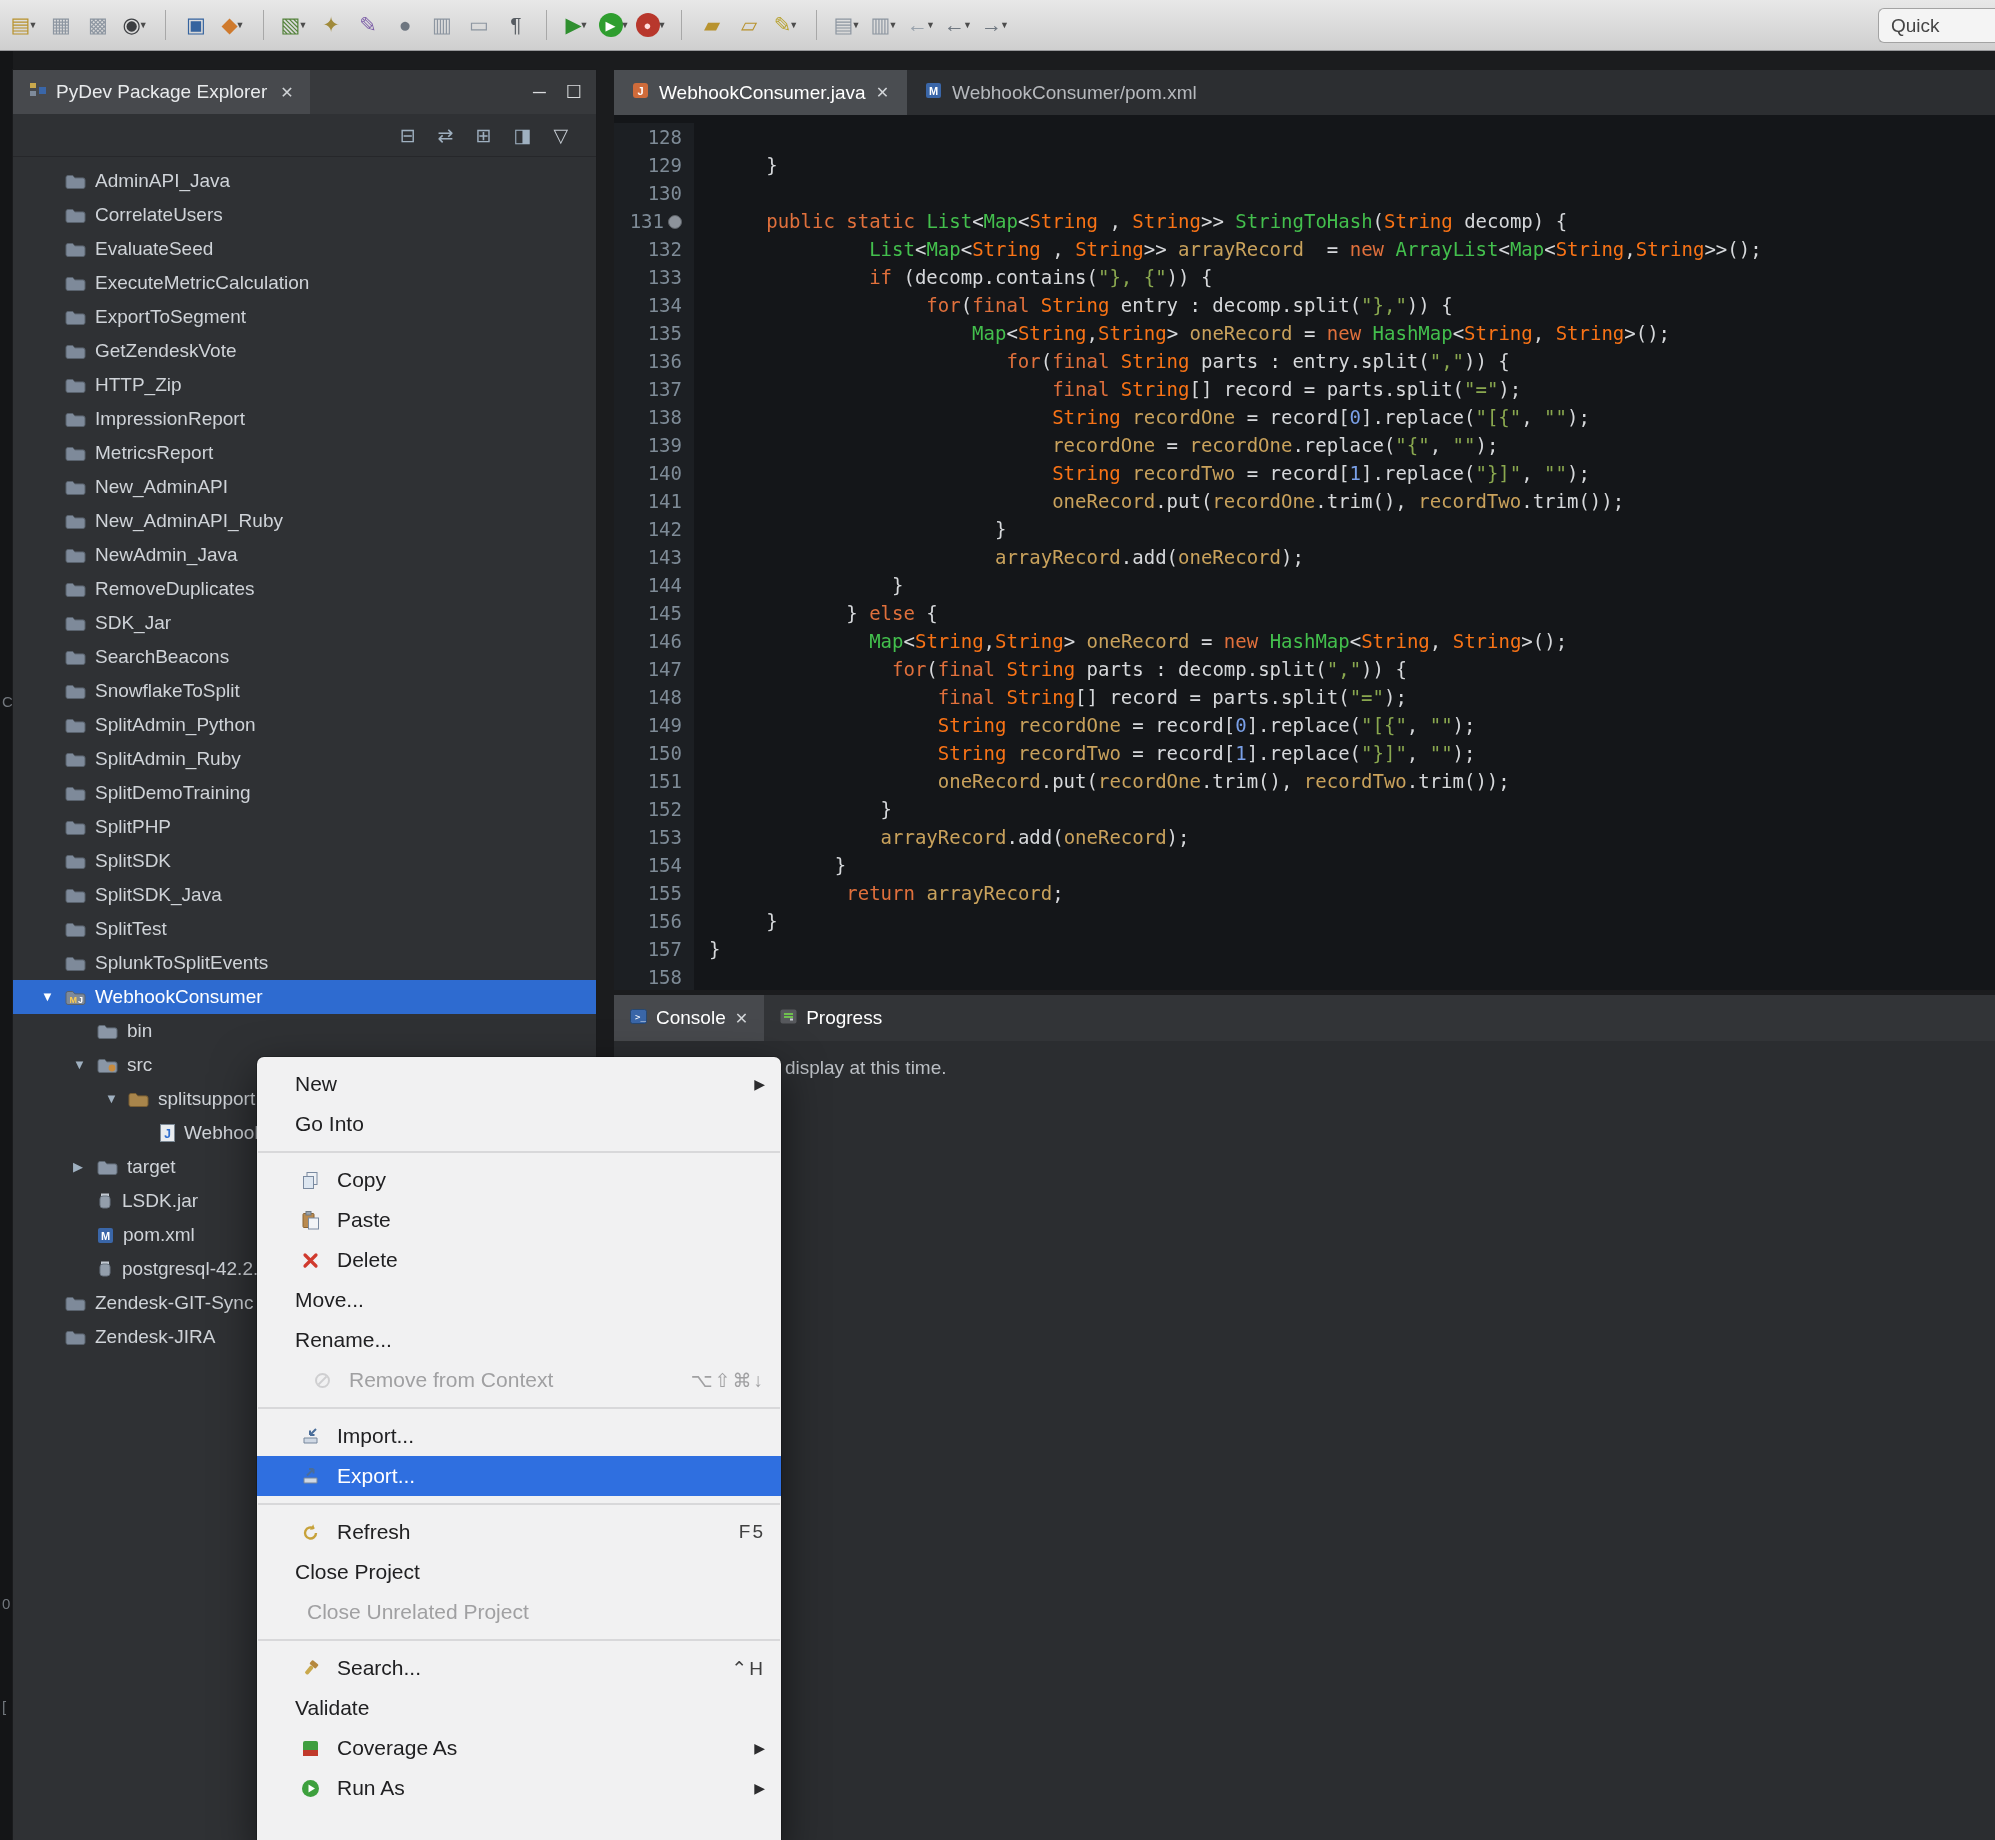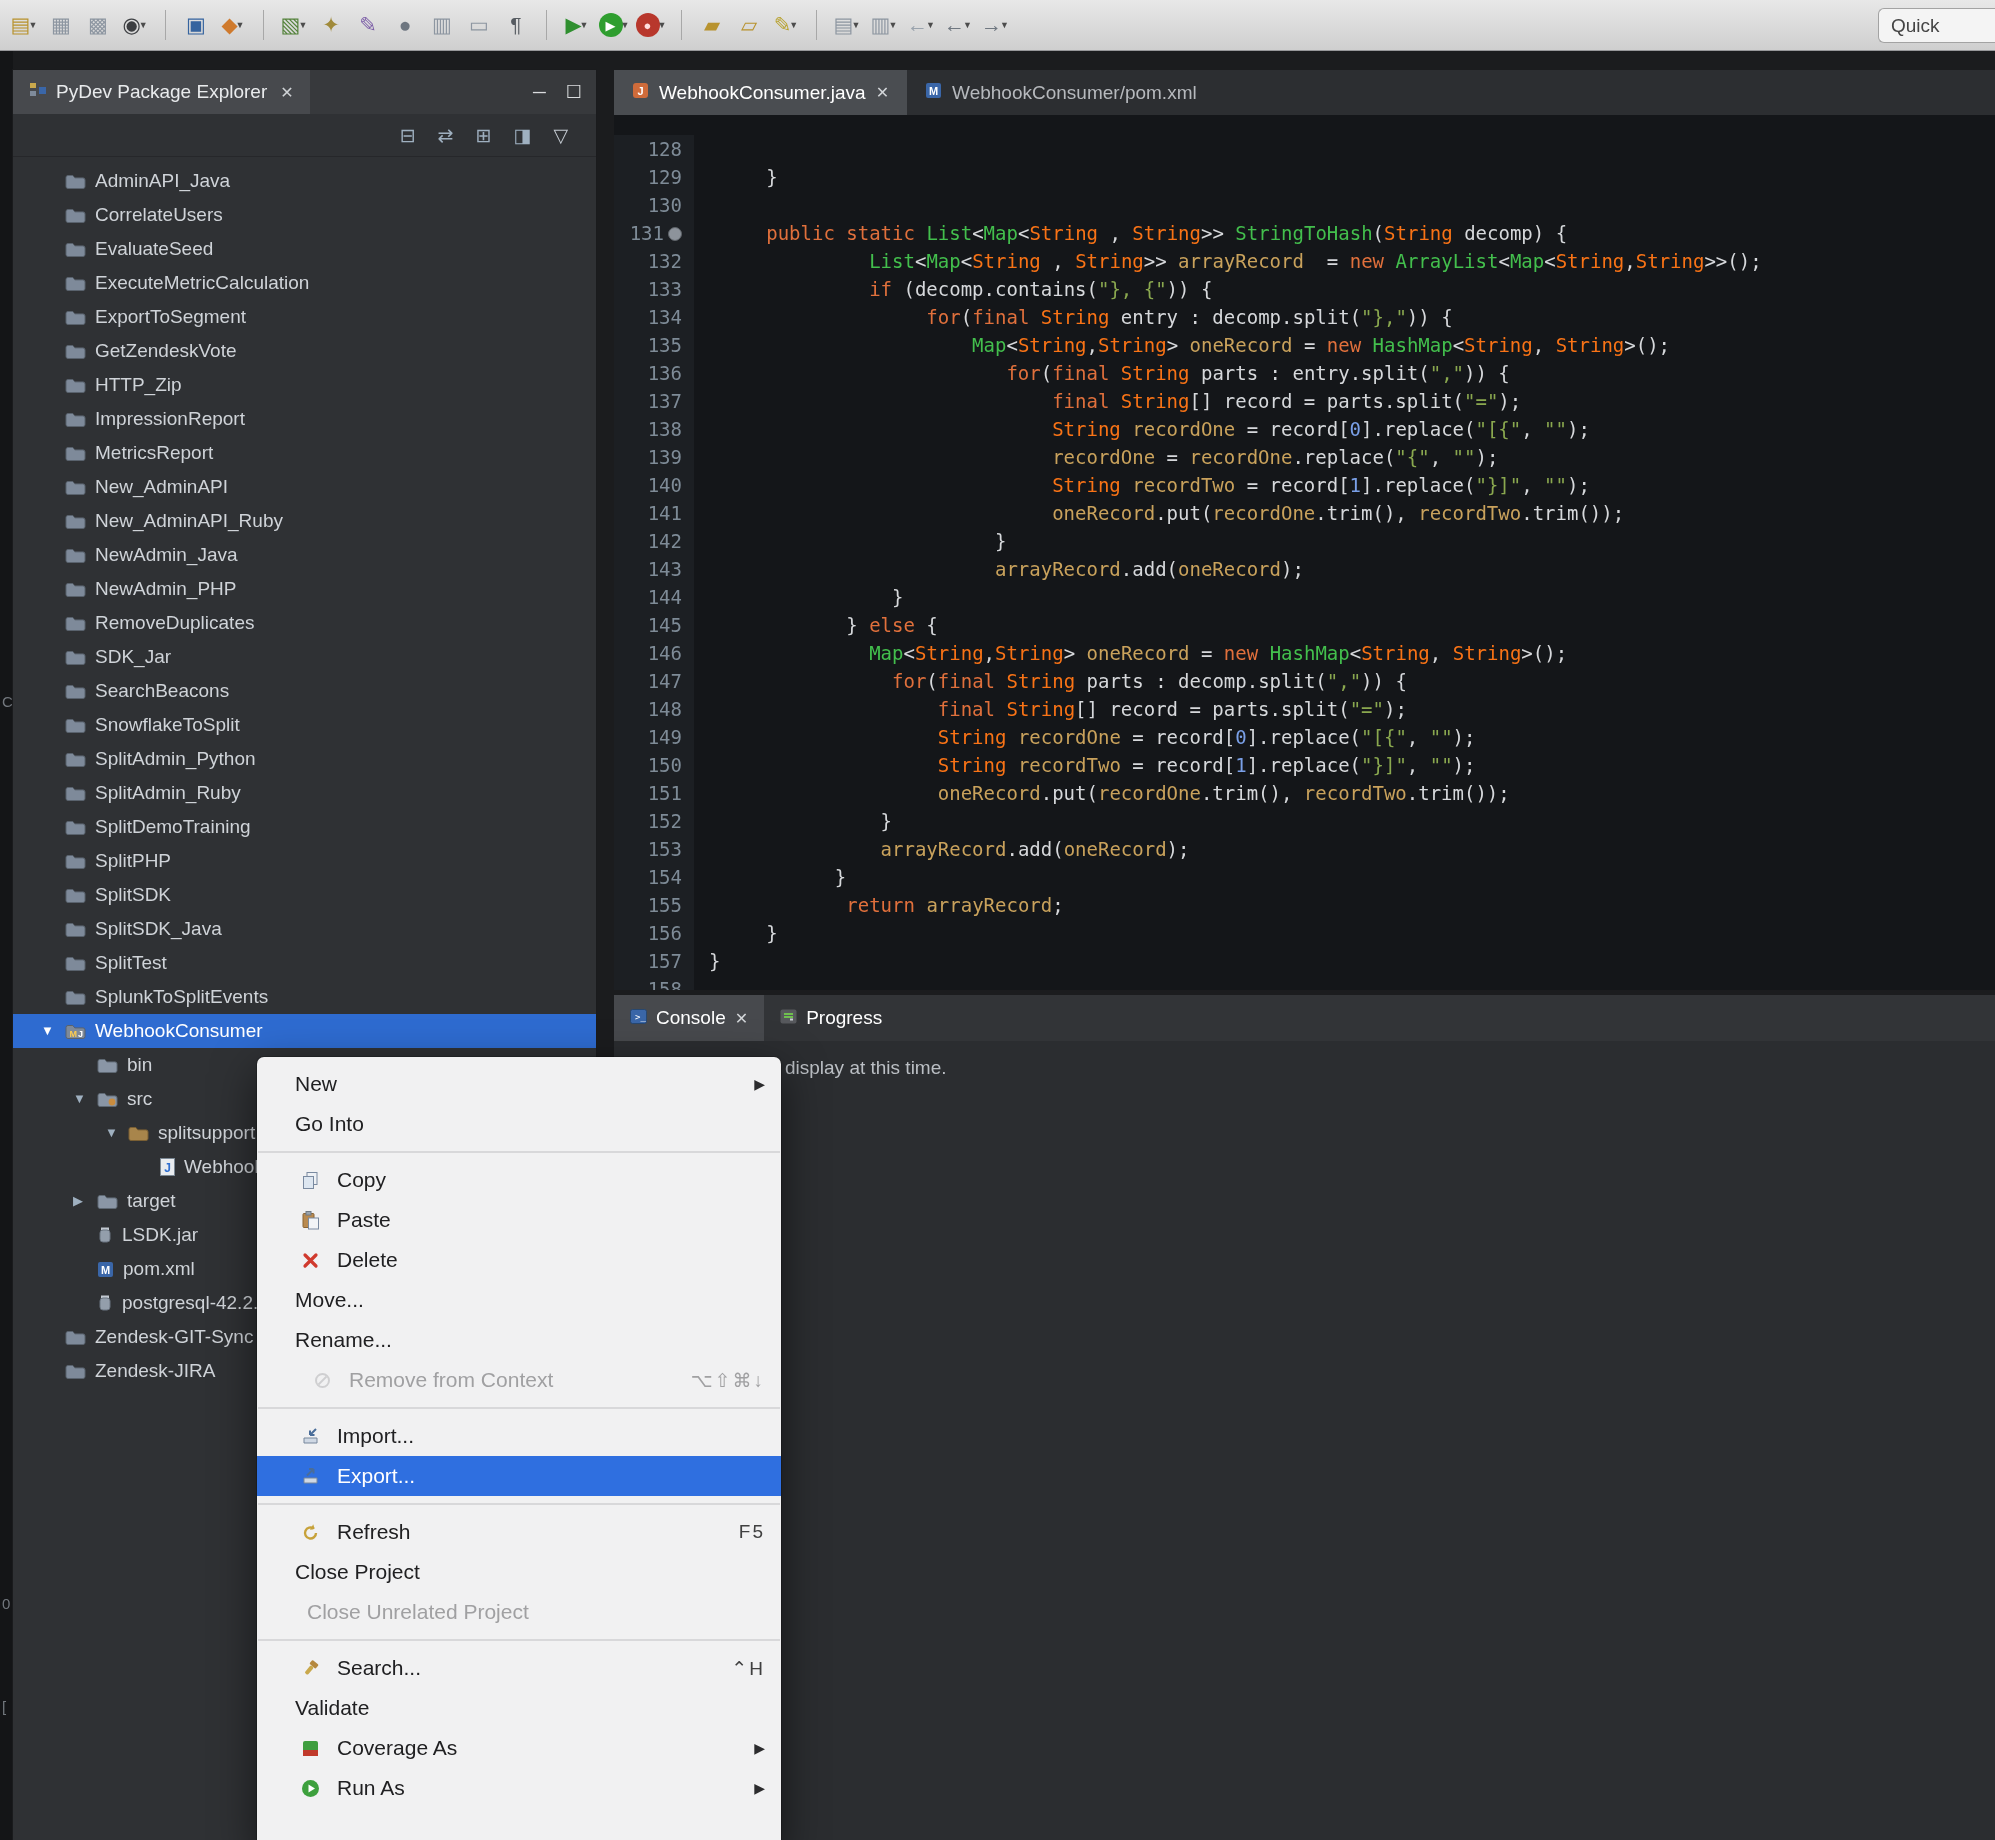--- a/index.html
+++ b/index.html
@@ -44,21 +44,21 @@
   .trow .ticn{display:inline-flex;align-items:center;margin-right:9px;}
   .trow.sel{background:#2e6bd0;color:#ffffff;}
   .trow.sel .arr{color:#ffffff;}
 
   
   .editor{position:absolute;left:614px;top:70px;right:0;height:920px;background:#141619;}
   .etabbar{height:45px;background:#2c2e31;display:flex;align-items:stretch;}
   .etab{display:flex;align-items:center;gap:10px;padding:0 18px;font-size:19px;color:#b6b9bd;}
   .etab.active{background:#4a4d51;color:#ffffff;}
   .etab .x{font-size:16px;color:#d2d5d8;}
-  .code{position:absolute;left:0;top:45px;right:0;bottom:0;padding-top:20px;
+  .code{position:absolute;left:0;top:45px;right:0;bottom:0;padding-top:8px;
         font-family:"DejaVu Sans Mono",monospace;font-size:19px;line-height:28px;overflow:hidden;}
   .cline{display:flex;height:28px;white-space:pre;}
   .ln{flex:none;width:80px;text-align:right;padding-right:12px;box-sizing:border-box;
       color:#7e8b97;background:#1c1f23;}
   .ln .mark{display:inline-block;width:12px;height:12px;border-radius:50%;background:#8d939b;
       border:1px solid #5d6268;margin-left:4px;vertical-align:-1px;}
   .lc{padding-left:15px;}
   .tw{color:#d6d8db}.tk{color:#e0703c}.tg{color:#43bf4d}.tb2{color:#f97316}
   .ts{color:#8aa84f}.tn{color:#7aa0e8}.ty{color:#c9a25c}
 
@@ -308,28 +308,20 @@
           </span>
           <span>New_AdminAPI_Ruby</span>
         </div>
         <div class="trow">
           <span class="ticn" style="margin-left: 52px;">
             <svg width="21" height="17" viewBox="0 0 21 17">
               <path d="M1 4.5 q0-2 2-2 h4.8 l2 2.4 H18 q2 0 2 2 V13.5 q0 2-2 2 H3 q-2 0-2-2 z" fill="#7e8a9a" stroke="#59626d"></path>
             </svg>
           </span>
           <span>NewAdmin_Java</span>
-        </div>
-        <div class="trow">
-          <span class="ticn" style="margin-left: 52px;">
-            <svg width="21" height="17" viewBox="0 0 21 17">
-              <path d="M1 4.5 q0-2 2-2 h4.8 l2 2.4 H18 q2 0 2 2 V13.5 q0 2-2 2 H3 q-2 0-2-2 z" fill="#7e8a9a" stroke="#59626d"></path>
-            </svg>
-          </span>
-          <span>NewAdmin_PHP</span>
         </div>
         <div class="trow">
           <span class="ticn" style="margin-left: 52px;">
             <svg width="21" height="17" viewBox="0 0 21 17">
               <path d="M1 4.5 q0-2 2-2 h4.8 l2 2.4 H18 q2 0 2 2 V13.5 q0 2-2 2 H3 q-2 0-2-2 z" fill="#7e8a9a" stroke="#59626d"></path>
             </svg>
           </span>
           <span>RemoveDuplicates</span>
         </div>
         <div class="trow">

